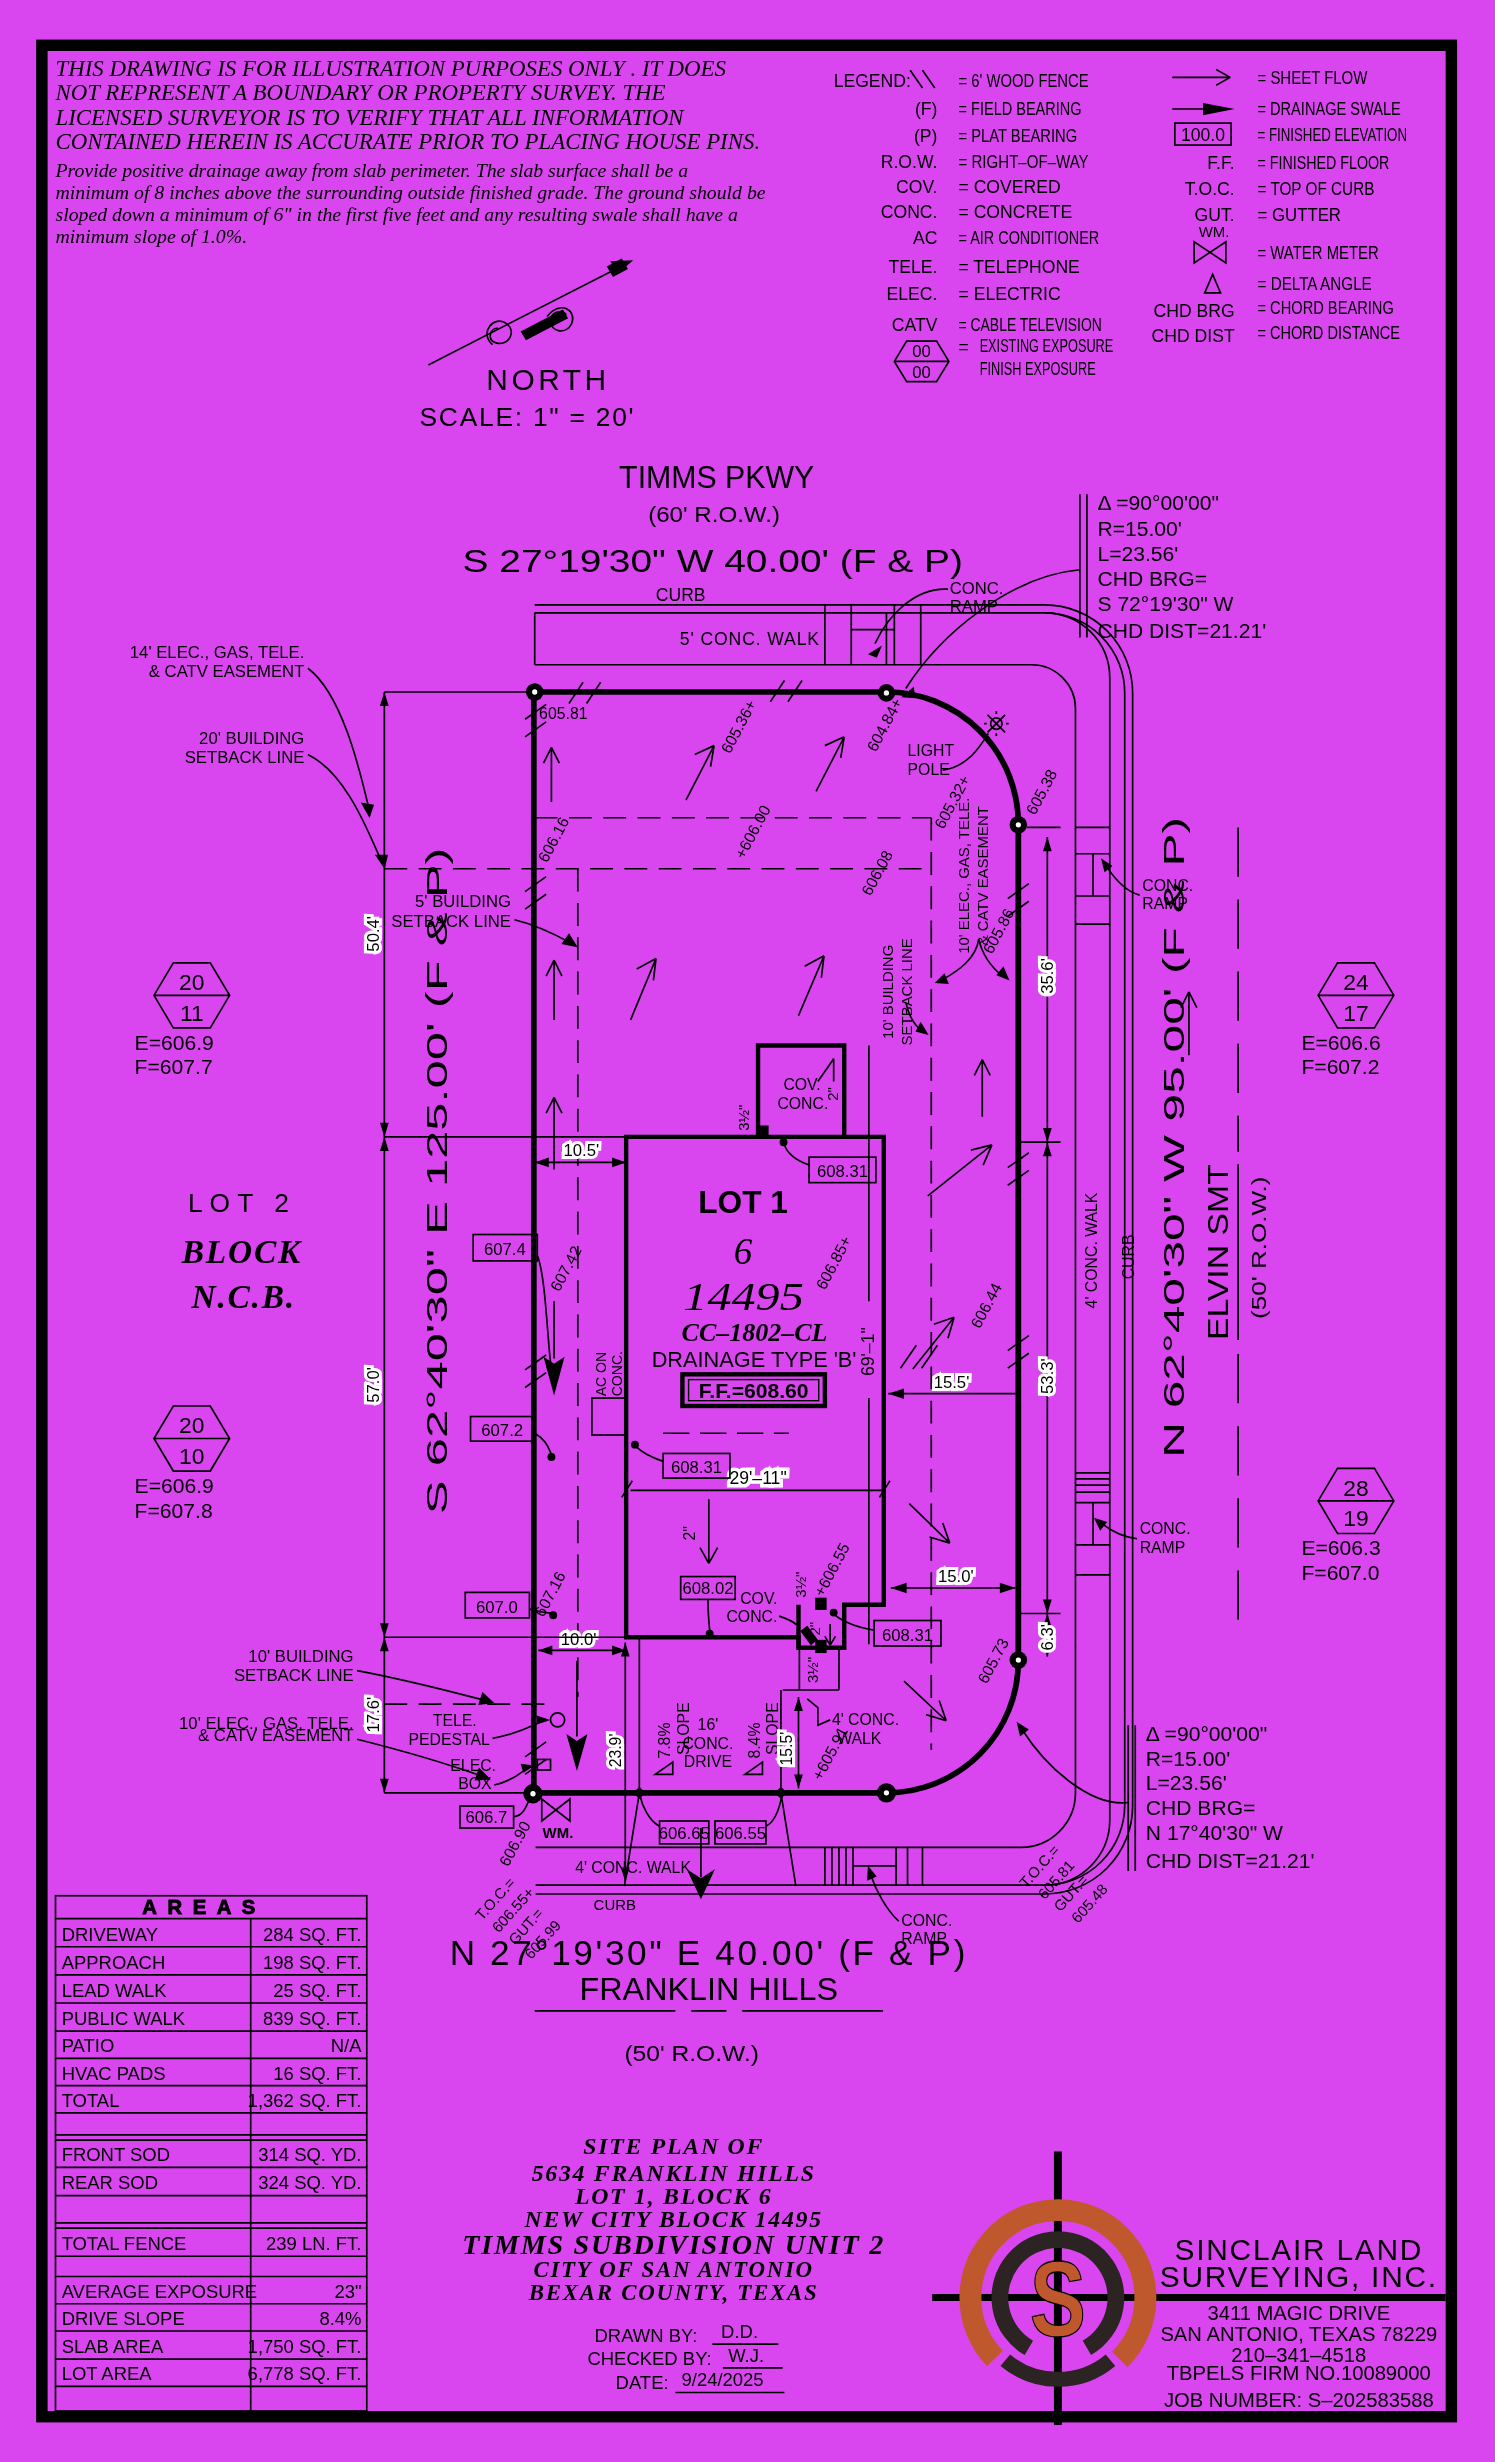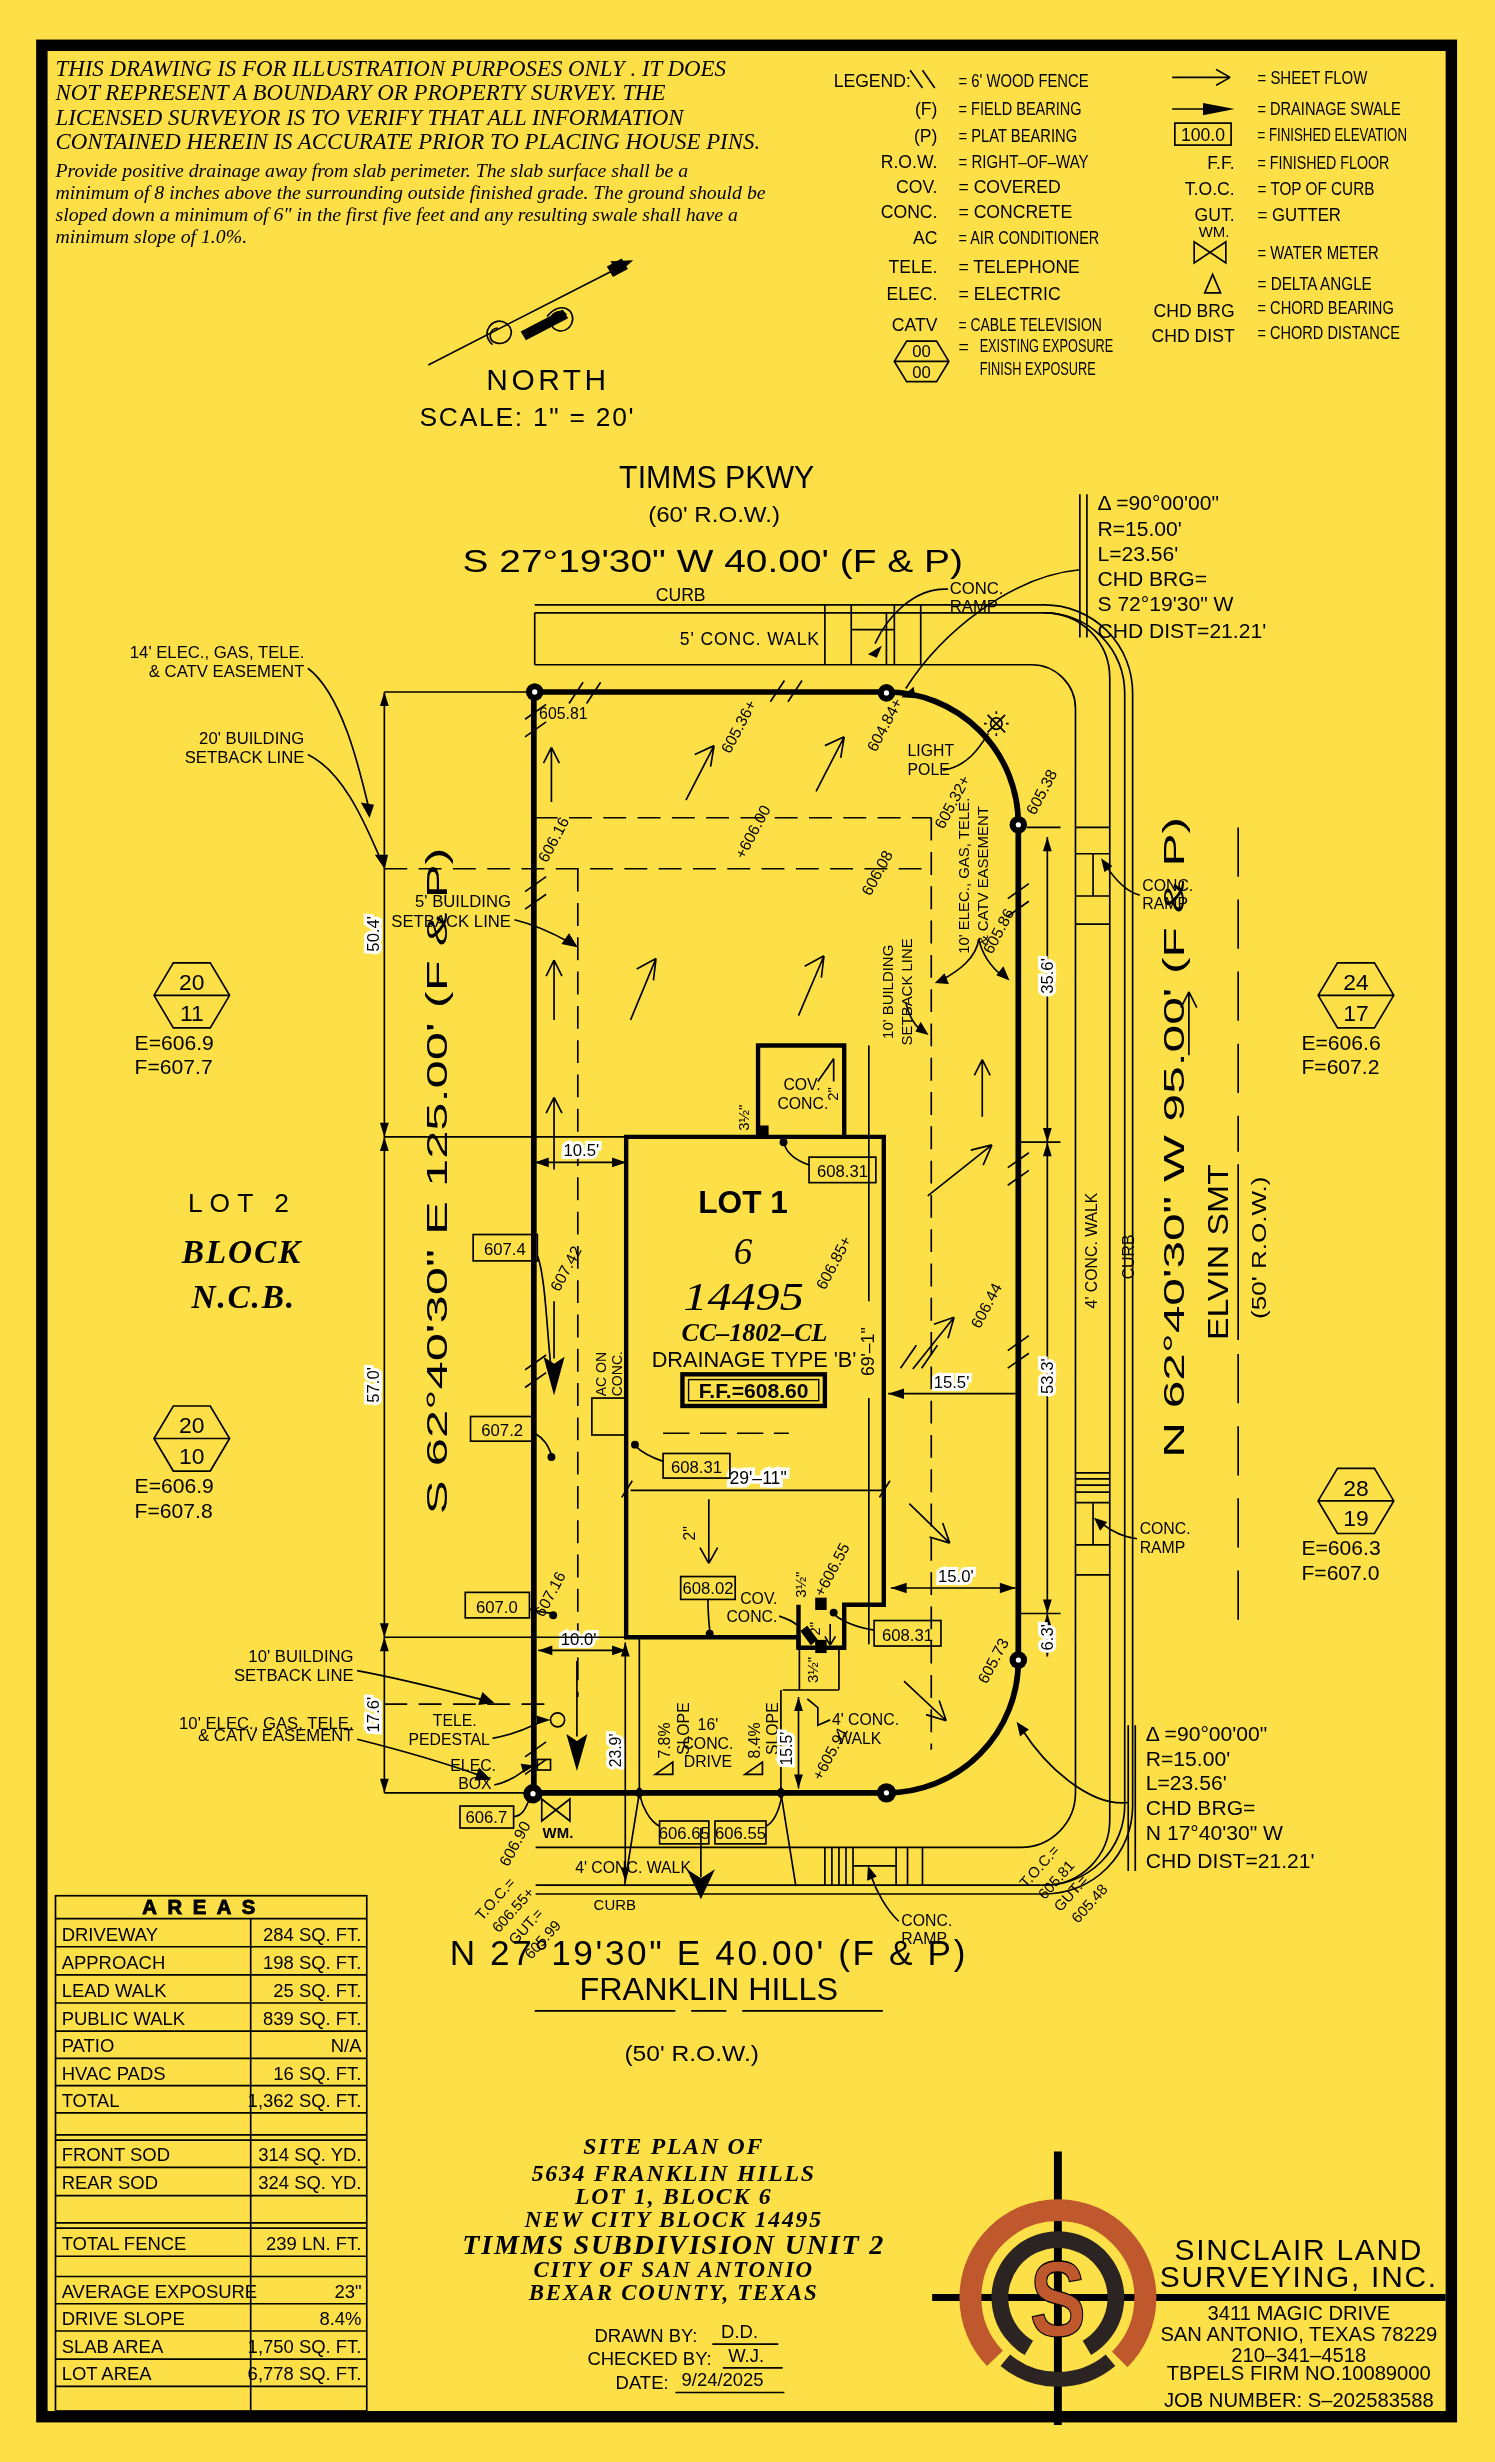--- a/index.html
+++ b/index.html
@@ -1,16 +1,16 @@
 <!DOCTYPE html>
 <html style="font-size:14px"><head>
 <meta charset="utf-8">
 <style>
   html,body{margin:0;padding:0;background:#fff;}
-  #page{width:1495px;height:2462px;position:relative;background:#fde047;overflow:hidden;}
+  #page{width:1495px;height:2462px;position:relative;background:#d946ef;overflow:hidden;}
   svg{position:absolute;top:0;left:0;}
   text{fill:#000;}
   .t{font-family:"Liberation Sans",sans-serif;}
   .si{font-family:"Liberation Serif",serif;font-style:italic;}
   .ln{stroke:#000;stroke-width:1.9;fill:none;}
   .th{stroke:#000;stroke-width:6.5;fill:none;}
   .hw{stroke:#000;stroke-width:5;fill:none;}
   .dash{stroke:#000;stroke-width:1.9;fill:none;stroke-dasharray:26 13;}
 </style>
 </head>

